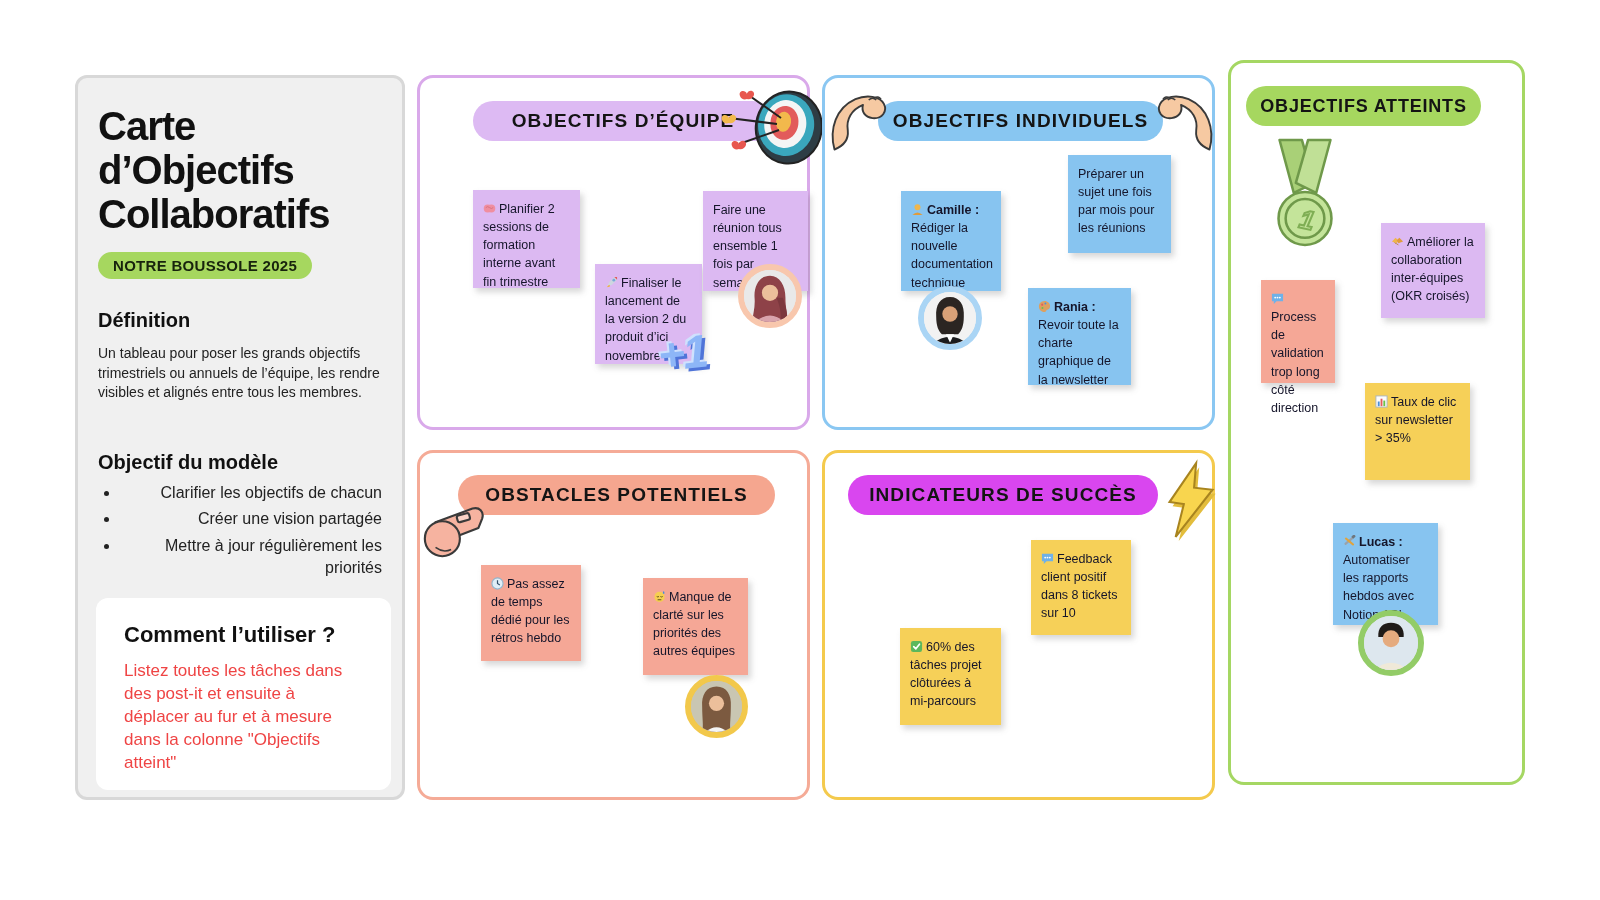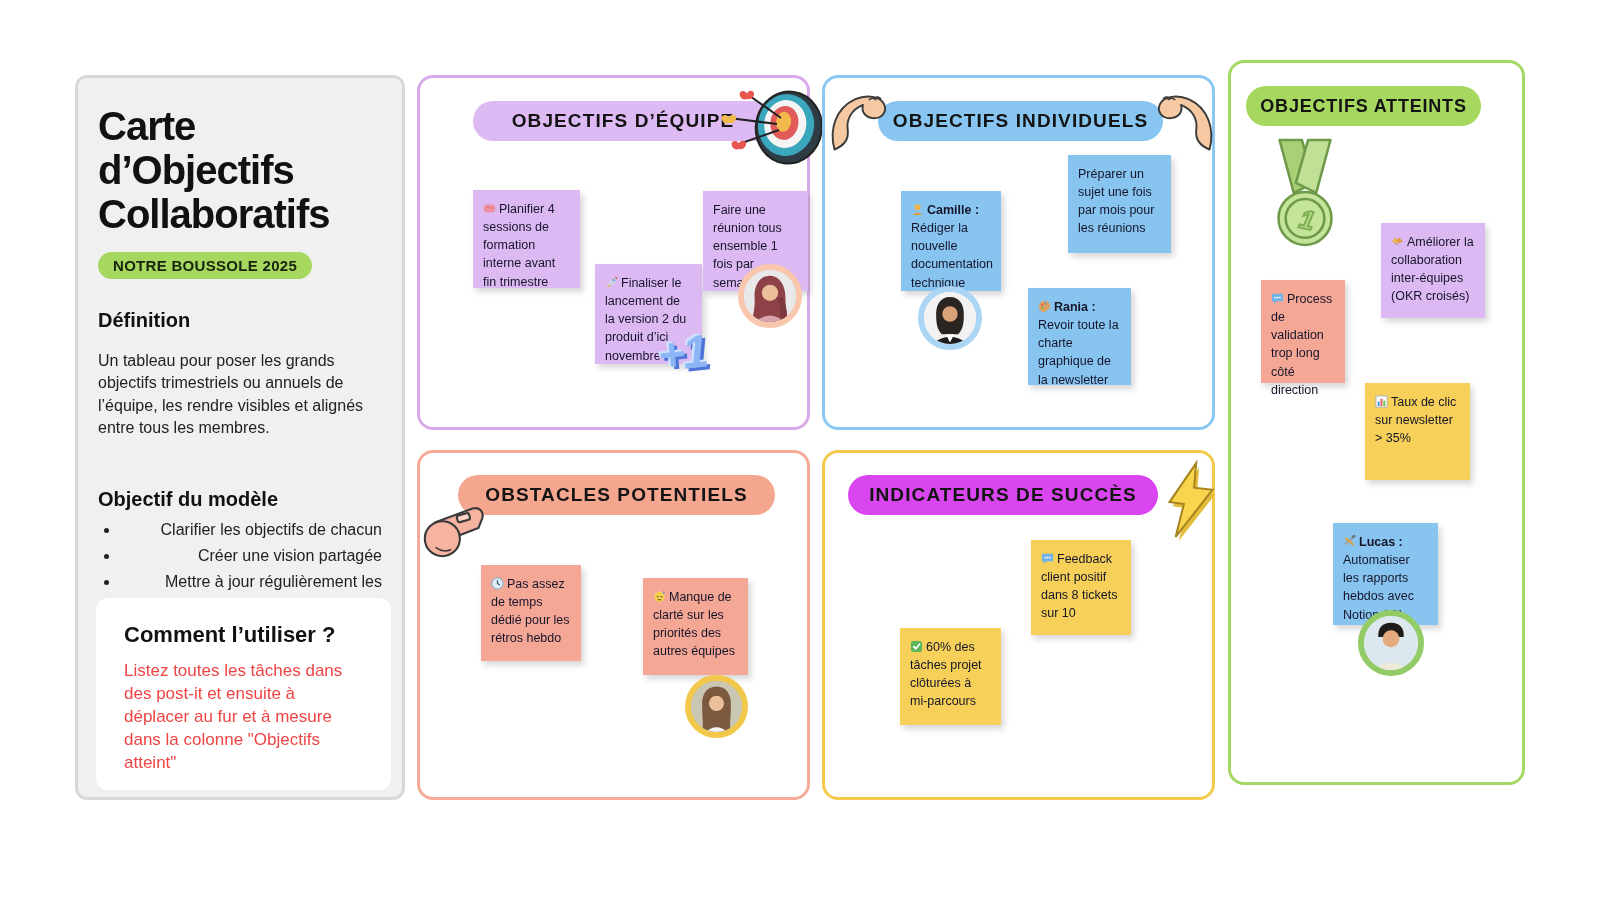--- a/index.html
+++ b/index.html
@@ -6,21 +6,21 @@
   body{width:1600px;height:900px;background:#ffffff;font-family:"Liberation Sans",sans-serif;overflow:hidden;}
   .canvas{position:relative;width:1600px;height:900px;background:#fff;}
 
   
   .sidebar{position:absolute;left:75px;top:75px;width:330px;height:725px;background:#f0f0f0;
            border:3px solid #d8d8d8;border-radius:12px;box-sizing:border-box;padding:26px 20px 0 20px;}
   .sb-title{font-size:40px;line-height:1.1;font-weight:700;letter-spacing:-1px;color:#111;}
   .sb-badge{display:inline-block;margin-top:16px;background:#a6d75f;border-radius:16px;
             padding:5px 15px;font-size:15px;font-weight:700;color:#17230d;letter-spacing:.3px;}
   .sb-h2{margin-top:30px;font-size:20px;font-weight:700;color:#111;}
-  .sb-p{margin-top:18px;font-size:16px;line-height:1.4;color:#222;width:292px;}
+  .sb-p{margin-top:12px;font-size:14px;line-height:1.4;color:#222;width:292px;}
   .sb-ul{margin:8px 0 0 0;padding-left:22px;font-size:16px;line-height:1.4;color:#222;text-align:right;}
   .sb-ul li{margin-bottom:4px;}
   .howto{position:absolute;left:18px;top:520px;width:295px;height:192px;background:#ffffff;
          border-radius:12px;box-sizing:border-box;padding:24px 28px;}
   .howto-h{font-size:22px;font-weight:700;color:#111;}
   .howto-p{margin-top:12px;font-size:17px;line-height:1.35;color:#ef4444;}
 
   
   .panel{position:absolute;background:#fff;border-radius:16px;box-sizing:border-box;}
   .panel.team{left:417px;top:75px;width:393px;height:355px;border:3px solid #d9a9ea;}
@@ -96,21 +96,21 @@
         <path d="M14 40 c-2 -5 -9 -3 -7 2 c1 3 4 4 7 3 c3 1 6 -1 7 -4 c1 -5 -6 -6 -7 -1 z" fill="#f2b94c"></path>
         <path d="M24 66 c-2 -5 -9 -3 -7 2 c1 3 4 4 7 3 c3 1 6 -1 7 -4 c1 -5 -6 -6 -7 -1 z" fill="#e8574f"></path>
       </g>
     </svg>
 
     <div class="note lilac" style="left:53px;top:112px;width:107px;height:98px;">
       <svg class="ni" width="13" height="13" viewBox="0 0 14 14">
         <circle cx="5" cy="7" r="4.2" fill="#f08ea0"></circle>
           <circle cx="9" cy="7" r="4.2" fill="#f08ea0"></circle>
         <path d="M3 6 q2 -2 4 0 q2 2 4 0" stroke="#d6707f" fill="none" stroke-width="1"></path>
-      </svg><span>Planifier 4 sessions de formation interne avant fin trimestre</span>
+      </svg><span>Planifier 2 sessions de formation interne avant fin trimestre</span>
     </div>
 
     <div class="note lilac" style="left:175px;top:186px;width:107px;height:100px;">
       <svg class="ni" width="13" height="13" viewBox="0 0 14 14">
         <path d="M2 12 L5 6 L10 1 L13 4 L8 9 Z" fill="#cdd6e0"></path>
         <circle cx="9.5" cy="4.5" r="1.5" fill="#7aa7d9"></circle>
         <path d="M10 1 L13 4 L13 1 Z" fill="#e25b5b"></path>
         <path d="M2 12 L4.5 9.5 L5.5 11 Z" fill="#f5a623"></path>
       </svg><span>Finaliser le lancement de la version 2 du produit d’ici novembre</span>
     </div>
@@ -191,21 +191,21 @@
     </svg>
 
     <div class="note lilac" style="left:150px;top:160px;width:104px;height:95px;">
       <svg class="ni" width="13" height="13" viewBox="0 0 14 14">
         <path d="M1 7 L5 3 L8 6 L6 9 Z" fill="#f0b64c"></path>
         <path d="M13 7 L9 3 L6 6 L8 9 Z" fill="#e09c3c"></path>
         <path d="M4 8 l2 2 M6 9 l2 2" stroke="#b87f2e" stroke-width="1" fill="none"></path>
       </svg><span>Améliorer la collaboration inter-équipes (OKR croisés)</span>
     </div>
 
-    <div class="note salmon" style="left:30px;top:217px;width:84px;height:103px;">
+    <div class="note salmon" style="left:30px;top:217px;width:74px;height:103px;">
       <svg class="ni" width="13" height="13" viewBox="0 0 14 14">
         <path d="M1 2 h12 v8 h-7 l-3 3 v-3 h-2 Z" fill="#6fb1e8"></path>
         <circle cx="4.5" cy="6" r="1" fill="#fff"></circle>
           <circle cx="7" cy="6" r="1" fill="#fff"></circle>
           <circle cx="9.5" cy="6" r="1" fill="#fff"></circle>
       </svg><span>Process de validation trop long côté direction</span>
     </div>
 
     <div class="note yellow" style="left:134px;top:320px;width:105px;height:97px;">
       <svg class="ni" width="13" height="13" viewBox="0 0 14 14">

